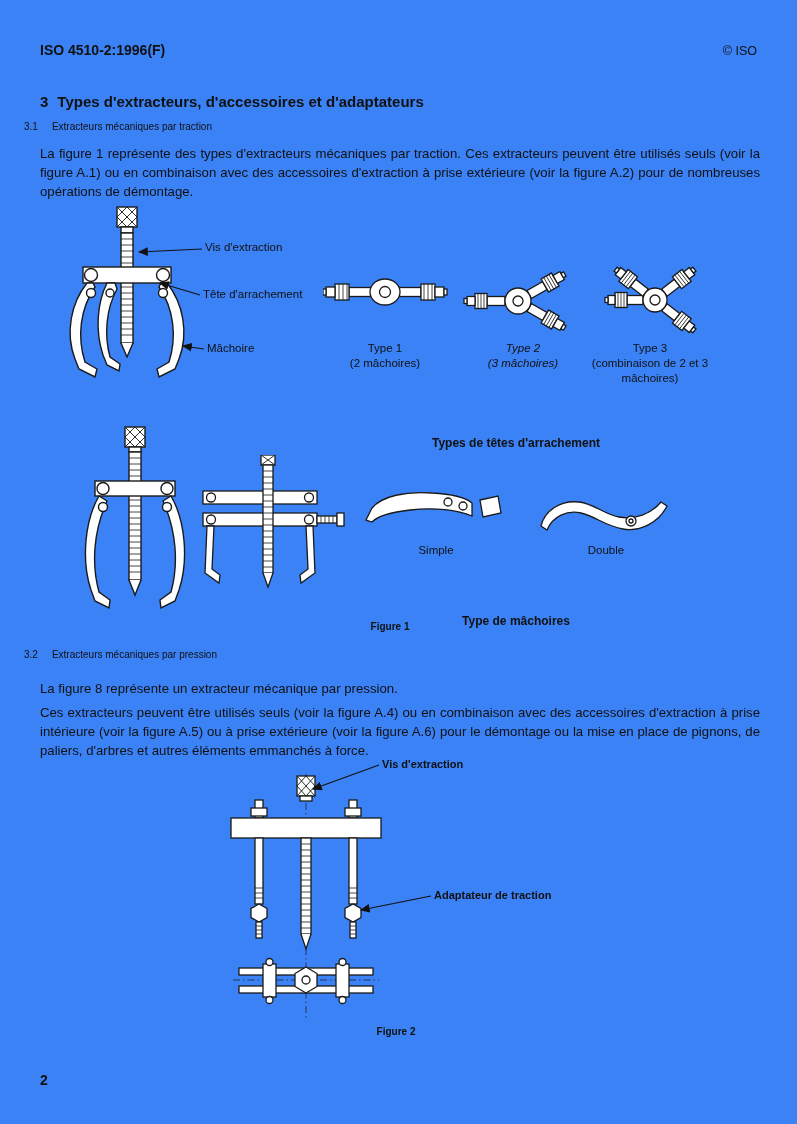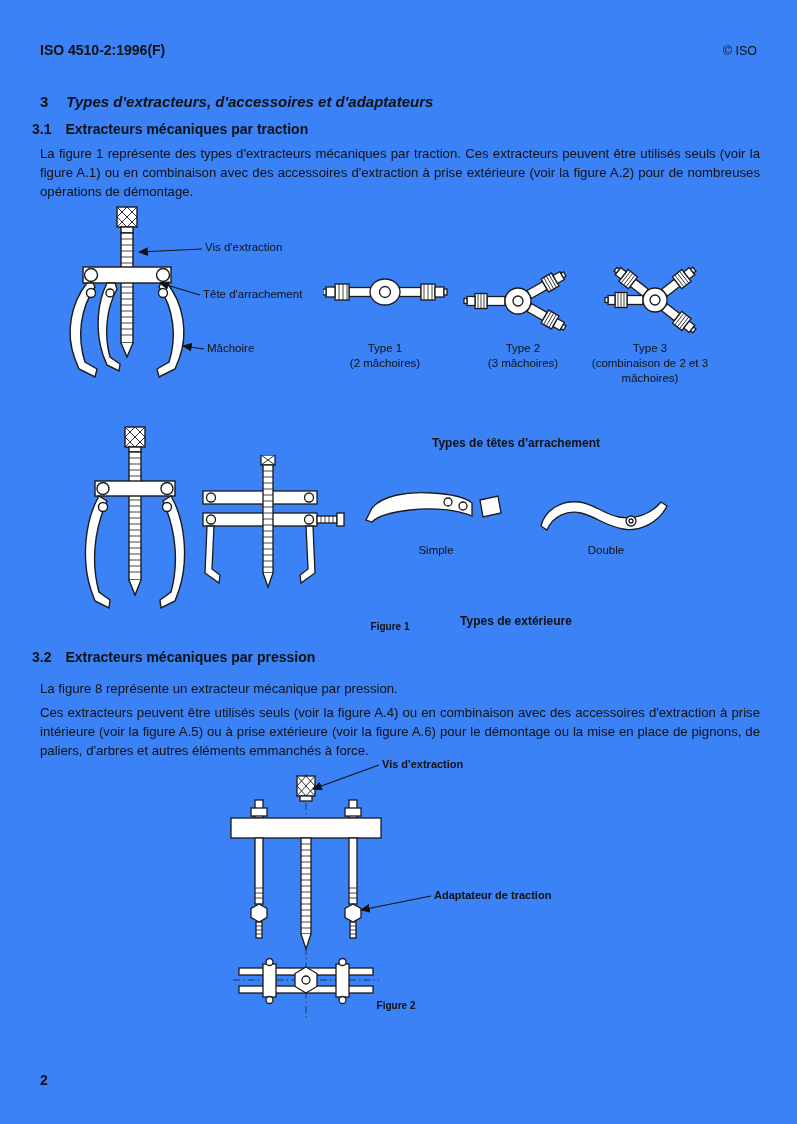--- a/index.html
+++ b/index.html
@@ -4,22 +4,22 @@
 <style>
   * { margin:0; padding:0; box-sizing:border-box; }
   html,body { background:#ffffff; }
   body { font-family:"Liberation Sans", sans-serif; color:#111; }
   .page { position:relative; width:797px; height:1124px; background:#3b82f6; overflow:hidden; }
 
   .hdr-left  { position:absolute; left:40px;  top:42px; font-weight:bold; font-size:14px; }
   .hdr-right { position:absolute; right:40px; top:44px; font-size:12.5px; }
 
   .h3  { position:absolute; left:40px; top:93px;  font-weight:bold; font-size:15px; }
-  .h3 .ht  { margin-left:18px;font-style:italic; }
-  .hsub { position:absolute; left:32px; font-weight:bold; font-size:14px; }
+  .h3 .ht  { margin-left:9px; }
+  .hsub { position:absolute; left:24px; font-weight:normal; font-size:10px; }
   .hsub .ht { margin-left:14px; }
 
   .para { position:absolute; left:40px; width:720px; font-size:13.2px; line-height:1.44; text-align:justify; }
 
   .callout  { position:absolute; font-size:11.5px; white-space:nowrap; }
   .callout.b { font-weight:bold; font-size:11px; }
 
   .typelabel { position:absolute; transform:translateX(-50%); text-align:center;
                font-size:11.5px; line-height:1.3; }
   .typelabel .sub { display:block; }
@@ -153,21 +153,21 @@
       </g>
       <circle cx="65" cy="42" r="12" fill="#fff"></circle>
       <circle cx="65" cy="42" r="5" fill="#fff"></circle>
     </g>
   </svg>
 
   <div class="typelabel" style="left:385px; top:341px;">
     <span>Type 1</span>
     <span class="sub">(2 mâchoires)</span>
   </div>
-  <div class="typelabel" style="left:523px; top:341px;">
+  <div class="typelabel" style="left:523px; top:341px;font-style:italic;">
     <span>Type 2</span>
     <span class="sub">(3 mâchoires)</span>
   </div>
   <div class="typelabel wrap" style="left:650px; top:341px;">
     <span>Type 3</span>
     <span class="sub">(combinaison de 2 et 3 mâchoires)</span>
   </div>
 
   <div class="center-cap" style="left:516px; top:392px;">Types de têtes d'arrachement</div>
 
@@ -223,21 +223,21 @@
     <g stroke="#1a1a1a" stroke-width="1.3" fill="none">
       <path d="M6 36 C10 20 26 10 44 12 C60 14 68 24 84 27 C100 30 116 24 126 12 L132 16 C124 32 106 42 88 39 C70 36 60 26 46 23 C32 20 18 26 12 40 Z" fill="#fff"></path>
       <circle cx="96" cy="31" r="5" fill="#fff"></circle>
       <circle cx="96" cy="31" r="2" fill="#fff"></circle>
     </g>
   </svg>
 
   <div class="typelabel" style="left:436px; top:543px;">Simple</div>
   <div class="typelabel" style="left:606px; top:543px;">Double</div>
 
-  <div class="center-cap" style="left:516px; top:570px;">Types de extérieure</div>
+  <div class="center-cap" style="left:516px; top:570px;">Type de mâchoires</div>
 
   <div class="figcap" style="left:390px; top:621px;">Figure 1</div>
 
   <div class="hsub" style="top:649px;text-align:right;">
     <span>3.2</span><span class="ht">Extracteurs mécaniques par pression</span>
   </div>
   <div class="para" style="top:679px;">La figure 8 représente un extracteur mécanique par pression.</div>
   <div class="para" style="top:703px;">Ces extracteurs peuvent être utilisés seuls (voir la figure A.4) ou en combinaison avec des accessoires d'extraction à prise intérieure (voir la figure A.5) ou à prise extérieure (voir la figure A.6) pour le démontage ou la mise en place de pignons, de paliers, d'arbres et autres éléments emmanchés à force.</div>
 
   <div class="callout b" style="left:382px; top:758px;">Vis d'extraction</div>
@@ -280,21 +280,21 @@
       <circle cx="44.5" cy="190" r="3.5" fill="#fff"></circle>
       <circle cx="44.5" cy="228" r="3.5" fill="#fff"></circle>
       <rect x="111" y="192" width="13" height="33" fill="#fff"></rect>
       <circle cx="117.5" cy="190" r="3.5" fill="#fff"></circle>
       <circle cx="117.5" cy="228" r="3.5" fill="#fff"></circle>
       <polygon points="81,195 92,201.5 92,214.5 81,221 70,214.5 70,201.5" fill="#fff"></polygon>
       <circle cx="81" cy="208" r="4" fill="#fff"></circle>
     </g>
   </svg>
 
-  <div class="figcap" style="left:388px; top:1000px;padding-left:16px;">Figure 2</div>
+  <div class="figcap" style="left:388px; top:1026px;padding-left:16px;">Figure 2</div>
 
   <svg class="overlay" width="797" height="1124" viewBox="0 0 797 1124">
     <defs>
       <marker id="ah" markerWidth="9" markerHeight="8" refX="8" refY="4" orient="auto">
         <path d="M0 0 L9 4 L0 8 Z" fill="#111"></path>
       </marker>
     </defs>
     <g stroke="#111" stroke-width="1.1" fill="none">
       <path d="M202 249 L139 252" marker-end="url(#ah)"></path>
       <path d="M200 295 L160 283" marker-end="url(#ah)"></path>

